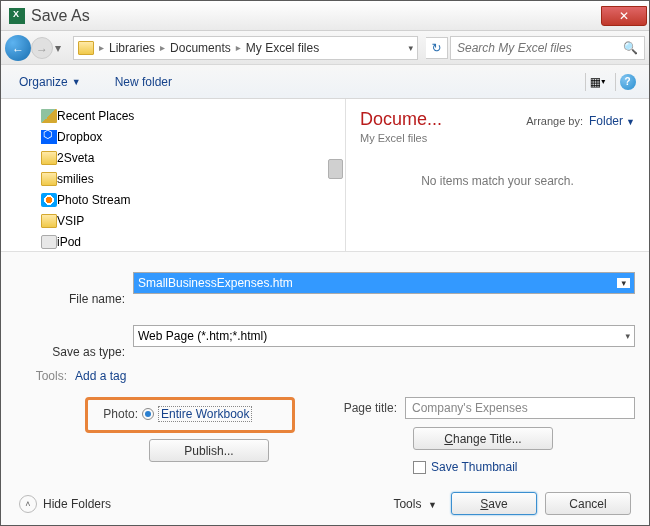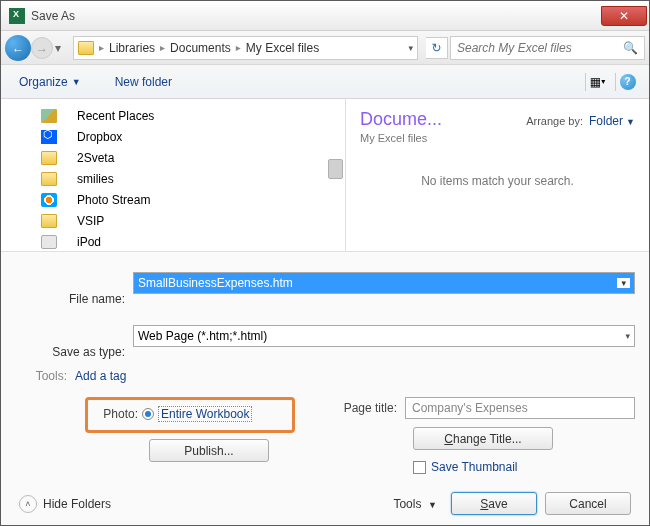--- a/index.html
+++ b/index.html
@@ -2,21 +2,21 @@
 <html><head>
 <meta charset="utf-8">
 <style>
 * { box-sizing: border-box; margin: 0; padding: 0; font-family: "Segoe UI", Tahoma, sans-serif; font-size: 12px; }
 body { background: #fff; }
 .window { width: 650px; height: 526px; border: 1px solid #5a5a5a; background: #fff; display: flex; flex-direction: column; }
 
 .titlebar { height: 30px; background: linear-gradient(#fff, #eaeaea); display: flex; align-items: center; border-bottom: 1px solid #d0d0d0; }
 .excel-icon { width: 16px; height: 16px; margin: 0 6px 0 8px; background: #1e7245; position: relative; }
 .excel-icon::after { content: "X"; color: #fff; font-size: 9px; font-weight: bold; position: absolute; left: 4px; top: 1px; }
-.title-text { flex: 1; color: #444; font-size: 12px; }
+.title-text { flex: 1; color: #444; font-size: 16px; }
 .close-btn { width: 46px; height: 20px; margin-right: 2px; background: linear-gradient(#e06666, #c0392b); border: 1px solid #a02818; border-radius: 0 0 3px 3px; color: #fff; display: flex; align-items: center; justify-content: center; cursor: pointer; }
 
 .navbar { height: 34px; background: linear-gradient(#f7f7f7, #e8e8e8); display: flex; align-items: center; padding: 0 4px; border-bottom: 1px solid #d8d8d8; gap: 2px; }
 .nav-back { width: 26px; height: 26px; border-radius: 50%; background: radial-gradient(circle at 30% 30%, #5db3f0, #1a6fb0); display: flex; align-items: center; justify-content: center; color: #fff; cursor: pointer; }
 .nav-fwd { width: 22px; height: 22px; border-radius: 50%; background: #e0e0e0; border: 1px solid #ccc; display: flex; align-items: center; justify-content: center; color: #999; margin-left: -2px; }
 .nav-dd { width: 12px; color: #666; cursor: pointer; }
 .breadcrumb { flex: 1; height: 24px; border: 1px solid #ccc; background: #fff; display: flex; align-items: center; padding: 0 4px; gap: 3px; margin: 0 6px 0 4px; }
 .bc-folder { width: 16px; height: 14px; background: linear-gradient(#ffe9a6, #f0c94a); border: 1px solid #d4a82f; border-radius: 1px; }
 .bc-sep { color: #888; font-size: 10px; padding: 0 2px; }
 .bc-item { color: #333; cursor: pointer; }
@@ -26,37 +26,37 @@
 .search-icon { color: #2a6fb0; cursor: pointer; }
 
 .toolbar { height: 34px; background: linear-gradient(#f7f7f7, #eef2f6); border-bottom: 1px solid #d8d8d8; display: flex; align-items: center; padding: 0 10px; gap: 18px; }
 .tb-btn { color: #15428b; cursor: pointer; padding: 4px 8px; border-radius: 3px; display: flex; align-items: center; gap: 4px; }
 .tb-right { margin-left: auto; display: flex; gap: 6px; align-items: center; }
 .tb-icon { width: 24px; height: 18px; border-left: 1px solid #ccc; display: flex; align-items: center; justify-content: center; cursor: pointer; }
 .help-icon { width: 16px; height: 16px; border-radius: 50%; background: radial-gradient(circle at 30% 30%, #7ec3f0, #2a8fd0); color: #fff; display: flex; align-items: center; justify-content: center; font-size: 10px; font-weight: bold; }
 
 .body-area { flex: 1; display: flex; overflow: hidden; }
 .tree { width: 345px; border-right: 1px solid #e0e0e0; padding: 6px 0; overflow-y: auto; position: relative; }
-.tree-item { display: flex; align-items: center; height: 21px; padding-left: 40px; gap: 20px; cursor: pointer; }
+.tree-item { display: flex; align-items: center; height: 21px; padding-left: 40px; gap: 0; cursor: pointer; }
 .item-icon { width: 16px; height: 14px; flex-shrink: 0; }
 .folder-ic { background: linear-gradient(#ffe9a6, #f0c94a); border: 1px solid #d4a82f; border-radius: 1px; }
 .recent-ic { background: linear-gradient(135deg, #8fc29f 50%, #d4a82f 50%); border-radius: 1px; }
 .dropbox-ic { background: #0061ff; position: relative; }
 .dropbox-ic::before { content: "⬡"; color: #fff; position: absolute; left: 2px; top: -2px; font-size: 11px; }
 .photo-ic { background: radial-gradient(circle, #ff7f00 30%, #fff 30%, #fff 45%, #00a0ff 45%); border-radius: 2px; }
 .ipod-ic { background: #e8e8e8; border: 1px solid #aaa; border-radius: 2px; }
 .lib-ic { background: linear-gradient(#a0d0ff, #4080c0); border: 1px solid #3070b0; border-radius: 1px; }
 .tree-sep { height: 12px; }
 .tree-lib { padding-left: 22px; }
 .tree-lib .chev { color: #888; margin-right: 4px; font-size: 9px; }
 .scroll-thumb { position: absolute; right: 2px; top: 60px; width: 15px; height: 20px; background: #d0d0d0; border: 1px solid #b0b0b0; border-radius: 2px; }
 
 .preview { flex: 1; padding: 10px 14px; position: relative; }
 .pv-header { display: flex; align-items: baseline; margin-bottom: 2px; }
-.pv-title { color: #8b5cf6; font-size: 18px; font-weight: 400; flex: 1; overflow: hidden; text-overflow: ellipsis; white-space: nowrap; }
+.pv-title { color: #b91c1c; font-size: 18px; font-weight: 400; flex: 1; overflow: hidden; text-overflow: ellipsis; white-space: nowrap; }
 .pv-arrange { color: #555; font-size: 11px; margin-right: 6px; }
 .pv-folder { color: #15428b; font-size: 11px; cursor: pointer; }
 .pv-sub { color: #777; font-size: 11px; margin-bottom: 30px; }
 .pv-empty { color: #777; text-align: center; margin-top: 20px; }
 
 .footer { border-top: 1px solid #e0e0e0; padding: 8px 14px 10px; background: #fafafa; }
 .form-row { display: flex; align-items: center; margin-bottom: 7px; }
 .form-label { width: 118px; text-align: right; padding-right: 8px; color: #333; margin-top: 32px; }
 .form-input { flex: 1; height: 22px; border: 1px solid #aaa; padding: 0 4px; background: #fff; }
 .form-input.sel { background: #3399ff; color: #fff; display: flex; align-items: center; }

